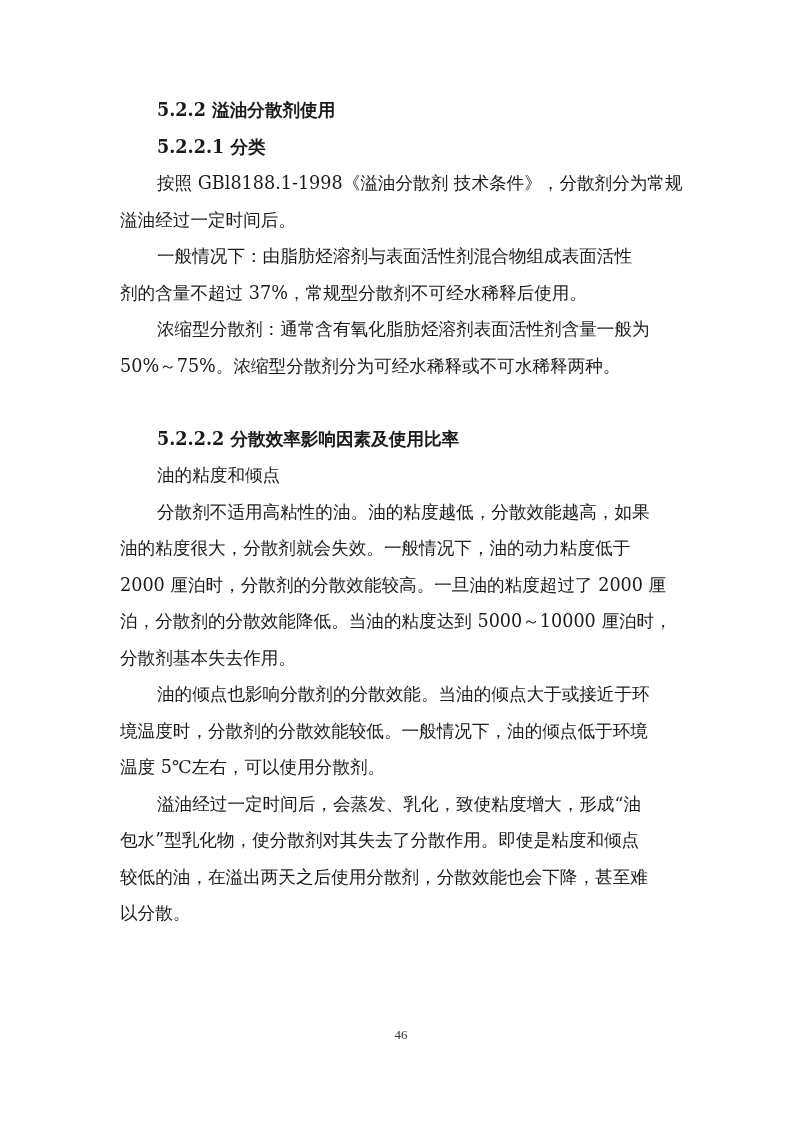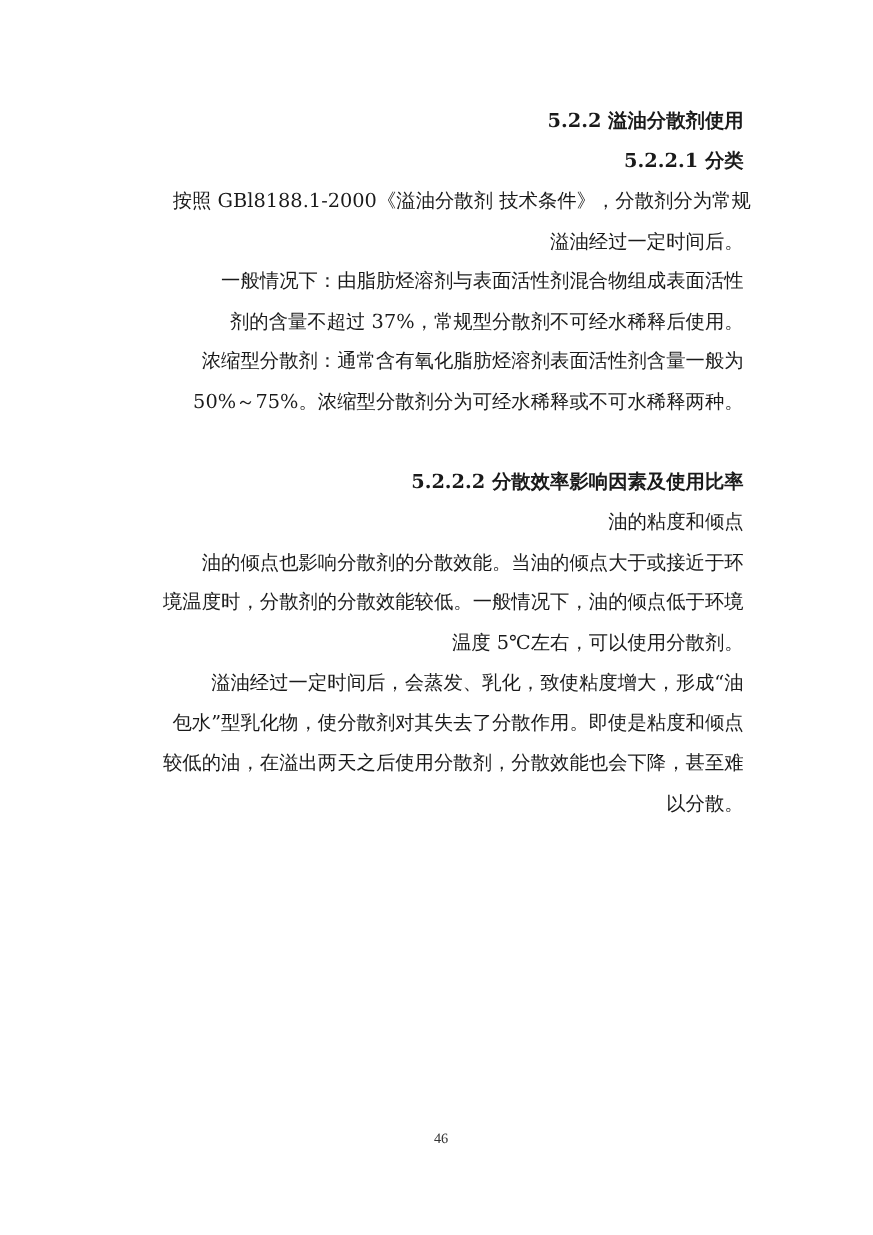--- a/index.html
+++ b/index.html
@@ -1,51 +1,58 @@
 <!DOCTYPE html>
 <html><head>
 <meta charset="utf-8">
 <style>
   html, body { margin: 0; padding: 0; background: #ffffff; }
   body { width: 794px; height: 1123px; position: relative; overflow: hidden;
          font-family: "DejaVu Serif", "Liberation Serif", serif; color: #1a1a1a; }
-  .page { position: absolute; left: 120px; top: 92px; width: 556px; text-align: right; }
+  .page { position: absolute; left: 120px; top: 92px; width: 556px; }
   .line { font-size: 17.6px; line-height: 36.5px; white-space: nowrap; height: 36.5px; }
   .h { font-weight: bold; }
   .indent { padding-left: 37px; }
   .gap { height: 36.5px; }
   .pagenum { position: absolute; left: 4px; width: 794px; top: 1027px; text-align: center;
              font-family: "Liberation Serif", serif; font-size: 13px; color: #333; }
 </style>
 </head>
 <body>
 
 <div class="page">
   <div class="line h indent">5.2.2 溢油分散剂使用</div>
   <div class="line h indent">5.2.2.1 分类</div>
 
   <div>
-    <div class="line indent">按照 GBl8188.1-2000《溢油分散剂  技术条件》，分散剂分为常规</div>
+    <div class="line indent">按照 GBl8188.1-1998《溢油分散剂  技术条件》，分散剂分为常规</div>
     <div class="line">溢油经过一定时间后。</div>
   </div>
   <div>
     <div class="line indent">一般情况下：由脂肪烃溶剂与表面活性剂混合物组成表面活性</div>
     <div class="line">剂的含量不超过 37%，常规型分散剂不可经水稀释后使用。</div>
   </div>
   <div>
     <div class="line indent">浓缩型分散剂：通常含有氧化脂肪烃溶剂表面活性剂含量一般为</div>
     <div class="line">50%～75%。浓缩型分散剂分为可经水稀释或不可水稀释两种。</div>
   </div>
 
   <div class="gap"></div>
 
   <div class="line h indent">5.2.2.2 分散效率影响因素及使用比率</div>
   <div class="line indent">油的粘度和倾点</div>
 
   <div>
+    <div class="line indent">分散剂不适用高粘性的油。油的粘度越低，分散效能越高，如果</div>
+    <div class="line">油的粘度很大，分散剂就会失效。一般情况下，油的动力粘度低于</div>
+    <div class="line">2000 厘泊时，分散剂的分散效能较高。一旦油的粘度超过了 2000 厘</div>
+    <div class="line">泊，分散剂的分散效能降低。当油的粘度达到 5000～10000 厘泊时，</div>
+    <div class="line">分散剂基本失去作用。</div>
+  </div>
+  <div>
     <div class="line indent">油的倾点也影响分散剂的分散效能。当油的倾点大于或接近于环</div>
     <div class="line">境温度时，分散剂的分散效能较低。一般情况下，油的倾点低于环境</div>
     <div class="line">温度 5℃左右，可以使用分散剂。</div>
   </div>
 
   <div>
     <div class="line indent">溢油经过一定时间后，会蒸发、乳化，致使粘度增大，形成“油</div>
     <div class="line">包水”型乳化物，使分散剂对其失去了分散作用。即使是粘度和倾点</div>
     <div class="line">较低的油，在溢出两天之后使用分散剂，分散效能也会下降，甚至难</div>
     <div class="line">以分散。</div>

